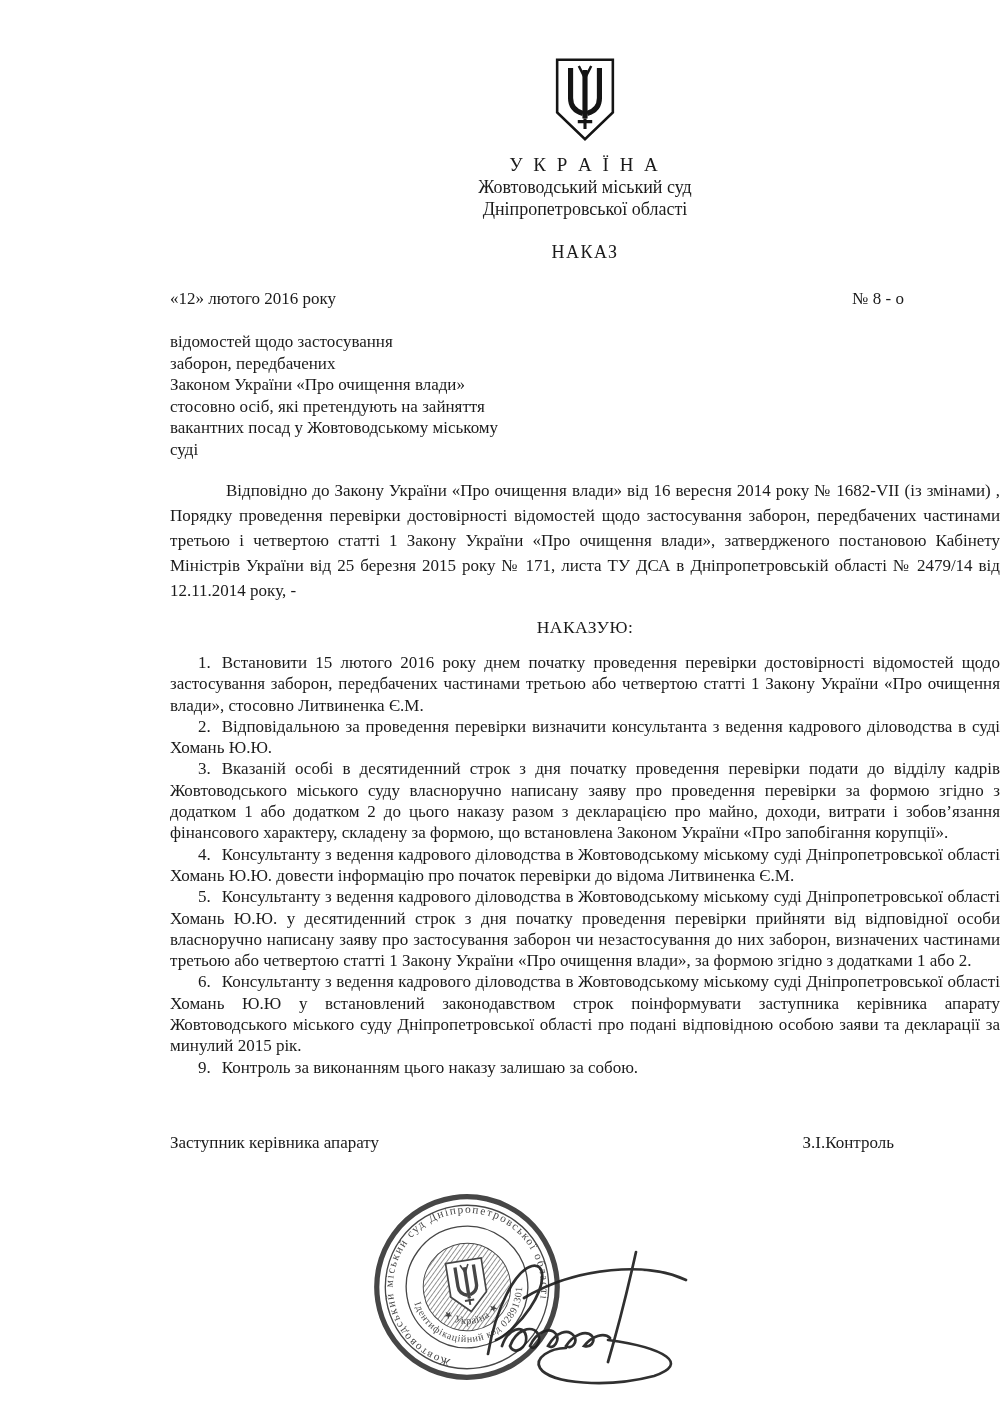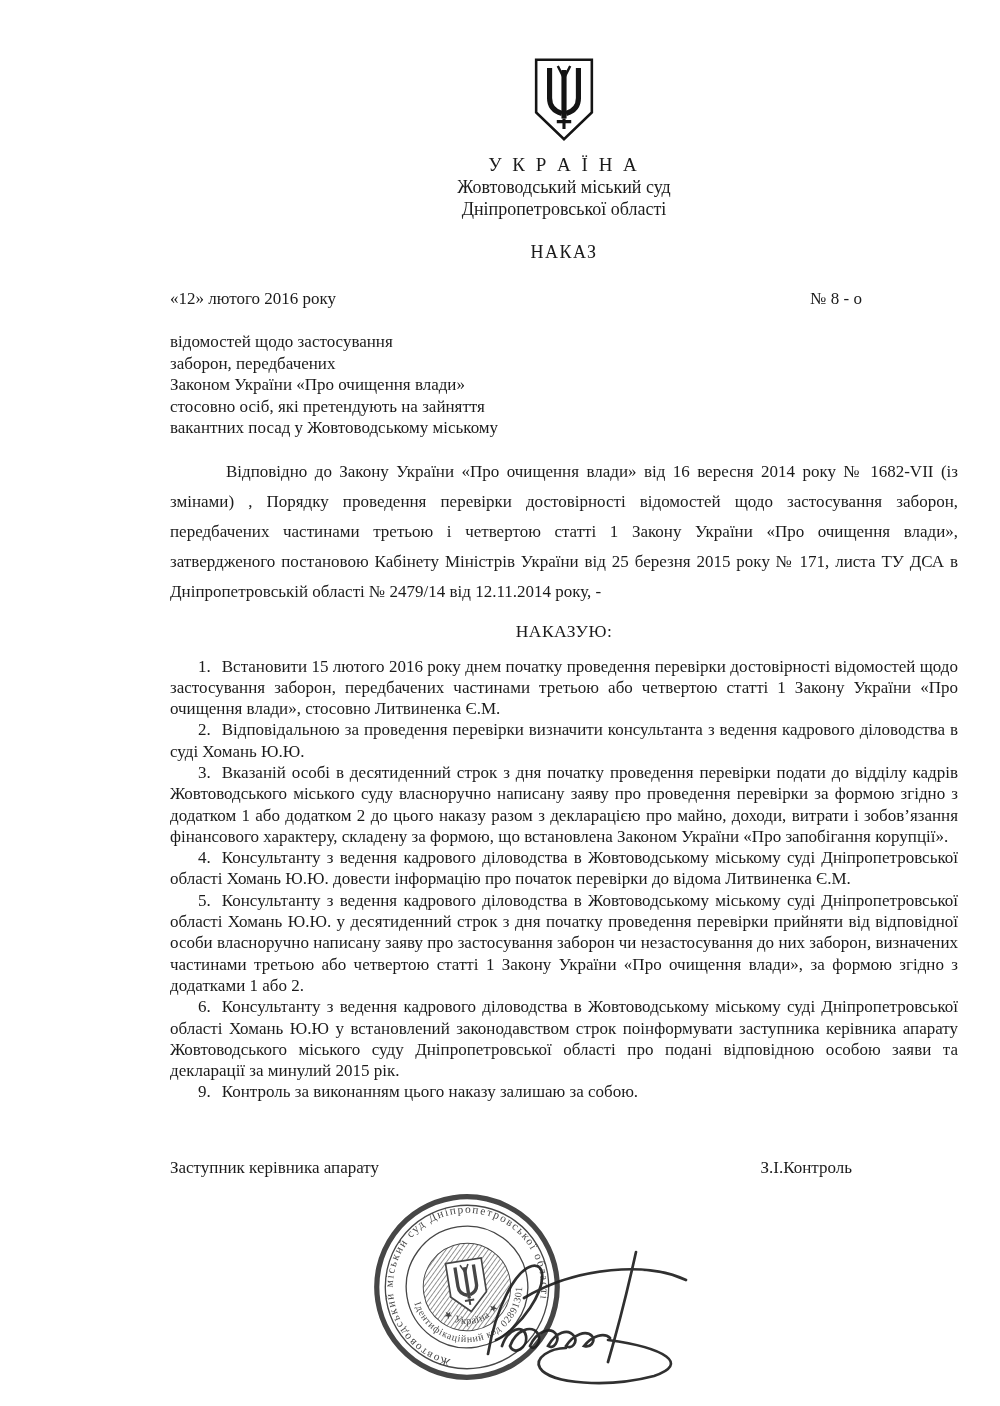--- a/index.html
+++ b/index.html
@@ -7,34 +7,34 @@
     position:relative;
     width:1000px;height:1406px;
     margin:0 auto;
     background:#fff;
     color:#1b1b1b;
     font-family:"Liberation Serif","DejaVu Serif",serif;
     overflow:hidden;
     box-sizing:border-box;
     padding-top:56px;
   }
-  .content{margin-left:170px;margin-right:42px;}
+  .content{margin-left:170px;}
   
   .doc-header{text-align:center;}
   .emblem{display:block;margin:0 auto;color:#141414;}
   .country{margin-top:10px;font-size:19px;letter-spacing:3px;}
   .org{font-size:18px;line-height:22px;}
   .doctype{margin-top:22px;font-size:18px;letter-spacing:1.5px;}
   
   .meta-row{display:flex;justify-content:space-between;align-items:baseline;margin-top:26px;font-size:17px;}
   .doc-number{margin-right:96px;}
   
   .subject{margin-top:22px;font-size:17px;line-height:21.5px;}
   
-  .preamble{margin:18px 0 0 0;font-size:17px;line-height:30px;text-align:justify;text-indent:56px;}
+  .preamble{margin:18px 0 0 0;font-size:17px;line-height:25px;text-align:justify;text-indent:56px;}
   .resolve{margin-top:14px;text-align:center;font-size:17.5px;letter-spacing:.5px;}
   .items{margin-top:14px;}
   .item{margin:0;font-size:17px;line-height:21.3px;text-align:justify;text-indent:28px;}
   .item .num{padding-right:11px;}
   
   .sig-row{display:flex;justify-content:space-between;align-items:flex-end;margin-top:52px;font-size:17px;line-height:26px;}
   .sig-name{margin-right:106px;}
   
   .stamp{position:absolute;left:372px;top:1192px;transform:rotate(-9deg);opacity:.88;}
   .autograph{position:absolute;left:458px;top:1236px;opacity:.92;}
@@ -76,20 +76,21 @@
       <span>«12»  лютого 2016 року</span>
       <span class="doc-number">№  8 - о</span>
     </div>
 
     <div class="subject">
       <div>відомостей щодо застосування</div>
       <div>заборон, передбачених</div>
       <div>Законом України «Про очищення влади»</div>
       <div>стосовно осіб, які претендують на зайняття</div>
       <div>вакантних посад у Жовтоводському міському</div>
+      <div>суді</div>
     </div>
 
     <p class="preamble">Відповідно до Закону України «Про очищення влади» від 16 вересня 2014 року  № 1682-VII (із змінами) , Порядку проведення  перевірки достовірності відомостей щодо застосування заборон, передбачених частинами третьою і четвертою статті 1 Закону України «Про очищення влади», затвердженого постановою Кабінету Міністрів України від 25 березня 2015 року № 171, листа ТУ ДСА в Дніпропетровській області № 2479/14 від 12.11.2014 року, -</p>
 
     <div class="resolve">НАКАЗУЮ:</div>
 
     <div class="items">
       <p class="item"><span class="num">1.</span><span>Встановити   15 лютого 2016 року днем початку проведення перевірки достовірності відомостей щодо застосування заборон, передбачених частинами третьою або четвертою статті 1 Закону України «Про очищення влади», стосовно Литвиненка Є.М.</span></p>
       <p class="item"><span class="num">2.</span><span>Відповідальною за проведення перевірки визначити консультанта з ведення кадрового діловодства в суді Хомань Ю.Ю.</span></p>
       <p class="item"><span class="num">3.</span><span>Вказаній особі в десятиденний строк з дня початку проведення перевірки подати до відділу кадрів Жовтоводського міського суду власноручно написану заяву про проведення перевірки за формою згідно з додатком 1 або додатком 2 до цього наказу разом з декларацією про майно, доходи, витрати і зобов’язання фінансового характеру, складену за формою, що встановлена Законом України «Про запобігання корупції».</span></p>

